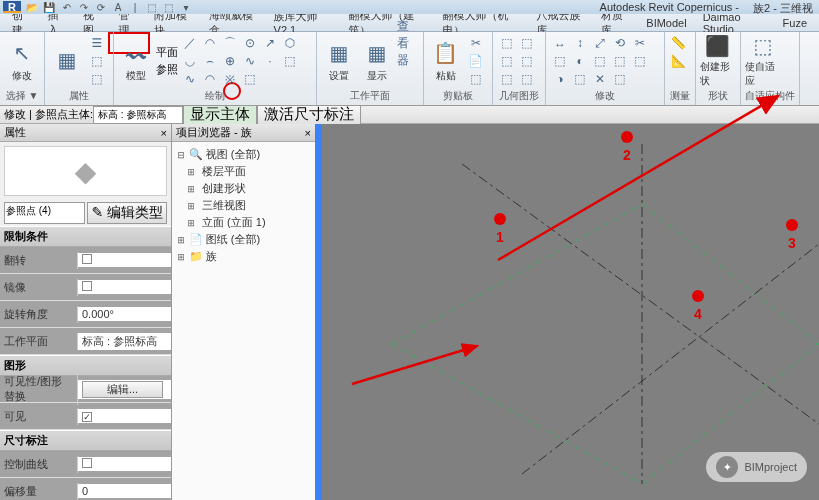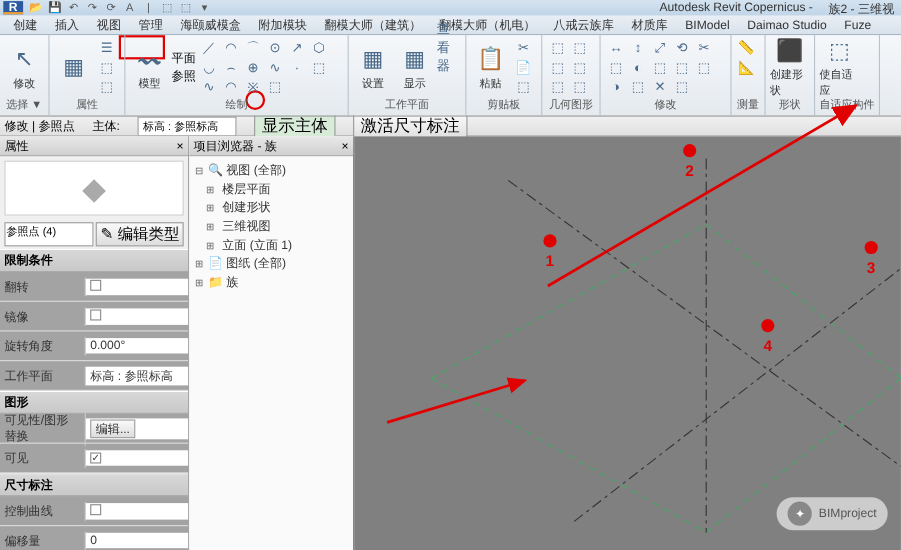--- a/index.html
+++ b/index.html
@@ -13,38 +13,38 @@
 .ribbon{height:74px;background:linear-gradient(#f5f7fa,#e5eaef);border-bottom:1px solid #999;display:flex;position:relative}
 .rib-group{border-right:1px solid #b8c2cc;padding:2px 4px;display:flex;flex-direction:column;justify-content:space-between;position:relative}
 .rib-group .label{font-size:10px;color:#555;text-align:center;height:14px;line-height:14px}
 .rib-tools{display:flex;flex-wrap:wrap;gap:2px;height:56px;align-items:flex-start}
 .tool-lg{width:36px;height:54px;display:flex;flex-direction:column;align-items:center;justify-content:center;gap:2px}
 .tool-lg .ico{width:28px;height:28px;display:flex;align-items:center;justify-content:center;font-size:20px;color:#4a6a8a}
 .tool-lg .lbl{font-size:10px;color:#333}
 .tool-sm{width:20px;height:18px;display:flex;align-items:center;justify-content:center;color:#4a6a8a;font-size:12px}
 .red-box{position:absolute;border:2px solid #e00000;pointer-events:none}
 .red-circle{position:absolute;width:18px;height:18px;border:2px solid #e00000;border-radius:50%;pointer-events:none}
-.sub-bar{height:18px;background:linear-gradient(#f0f0f0,#e0e0e0);border-bottom:1px solid #aaa;display:flex;align-items:center;gap:16px;padding:0 4px;font-size:10px}
+.sub-bar{height:18px;background:linear-gradient(#f0f0f0,#e0e0e0);border-bottom:1px solid #aaa;display:flex;align-items:center;gap:0;padding:0 4px;font-size:10px}
 .sub-bar .combo{background:#fff;border:1px solid #999;padding:1px 4px;min-width:90px;font-size:10px}
 .sub-bar .btn{background:linear-gradient(#fafafa,#e0e0e0);border:1px solid #999;padding:1px 6px;font-size:15px}
 .main{display:flex;height:376px;position:relative}
 .props{width:172px;background:#f0f0f0;border-right:1px solid #999;display:flex;flex-direction:column}
 .panel-head{height:18px;background:linear-gradient(#e8e8e8,#d0d0d0);border-bottom:1px solid #aaa;padding:2px 4px;font-size:11px;display:flex;justify-content:space-between;align-items:center}
 .props-preview{height:50px;background:#fff;margin:4px;border:1px solid #ccc;display:flex;align-items:center;justify-content:center;color:#aaa;font-size:28px}
 .props-type{display:flex;padding:2px 4px;gap:2px}
 .props-type .combo{flex:1;background:#fff;border:1px solid #999;font-size:10px;padding:1px}
 .props-type .editbtn{background:linear-gradient(#fafafa,#ddd);border:1px solid #999;font-size:14px;padding:1px 3px}
 .props-grid{flex:1;background:#a3a3a3;overflow:auto;font-size:10px}
 .pg-cat{background:linear-gradient(#d8d8d8,#c8c8c8);padding:2px 4px;font-weight:bold;border-top:1px solid #fff;border-bottom:1px solid #aaa}
 .pg-row{display:flex;border-bottom:1px solid #ddd;height:27px;align-items:center}
 .pg-row .k{width:78px;padding:1px 4px;border-right:1px solid #ccc;color:#333}
 .pg-row .v{flex:1;padding:1px 4px;background:#fff;color:#333}
 .pg-row .cb{width:10px;height:10px;border:1px solid #888;background:#fff;display:inline-block}
 .pg-row .cb.on::after{content:"✓";font-size:9px;display:block;line-height:8px;text-align:center}
-.browser{width:150px;background:#fafafa;border-right:1px solid #3b82f6}
+.browser{width:150px;background:#fafafa;border-right:7px solid #3b82f6}
 .tree{padding:4px 2px;font-size:10px;color:#333}
 .tree-node{padding:1px 2px;display:flex;align-items:center;gap:3px}
 .tree-node.l1{padding-left:12px}
 .tree-ico{width:10px;text-align:center;color:#666;font-size:9px}
 .viewport{flex:1;background:#808080;position:relative;overflow:hidden}
 .dot{position:absolute;width:12px;height:12px;background:#e00000;border-radius:50%}
 .dot-lbl{position:absolute;color:#e00000;font-size:14px;font-weight:bold}
 .arrow-svg{position:absolute;pointer-events:none}
 .watermark{position:absolute;right:12px;bottom:18px;background:rgba(255,255,255,0.6);padding:4px 10px;border-radius:16px;font-size:13px;color:#555;display:flex;align-items:center;gap:6px}
 .watermark .bubble{width:22px;height:22px;background:#888;border-radius:50%;display:flex;align-items:center;justify-content:center;color:#fff;font-size:11px}
@@ -68,22 +68,23 @@
   </div>
   <span style="position:absolute;right:80px">Autodesk Revit Copernicus -</span>
   <span style="position:absolute;right:6px">族2 - 三维视</span>
 </div>
 
 <div class="menu-bar" id="menu-bar">
     <span>创建</span>
     <span>插入</span>
     <span>视图</span>
     <span>管理</span>
+    <span>附加模块</span>
     <span>海颐威模盒</span>
-    <span>附加模块</span>
+    <span>族库大师V2.1</span>
     <span>翻模大师（建筑）</span>
     <span>翻模大师（机电）</span>
     <span>八戒云族库</span>
     <span>材质库</span>
     <span>BIModel</span>
     <span>Daimao Studio</span>
     <span>Fuze</span>
   </div>
 
 <div class="ribbon" id="ribbon">
@@ -270,21 +271,21 @@
           <div class="k">旋转角度</div>
           <div class="v">0.000°</div>
         </div>
         <div class="pg-row">
           <div class="k">工作平面</div>
           <div class="v">标高 : 参照标高</div>
         </div>
         <div class="pg-cat">图形</div>
         <div class="pg-row">
           <div class="k">可见性/图形替换</div>
-          <div class="v"><span style="background:linear-gradient(#fafafa,#ddd);border:1px solid #999;padding:0 4px;display:inline-block">编辑...</span></div>
+          <div class="v"><span style="background:linear-gradient(#fafafa,#ddd);border:1px solid #999;padding:0 24px;display:inline-block">编辑...</span></div>
         </div>
         <div class="pg-row">
           <div class="k">可见</div>
           <div class="v"><span class="cb on"></span></div>
         </div>
         <div class="pg-cat">尺寸标注</div>
         <div class="pg-row">
           <div class="k">控制曲线</div>
           <div class="v"><span class="cb"></span></div>
         </div>

